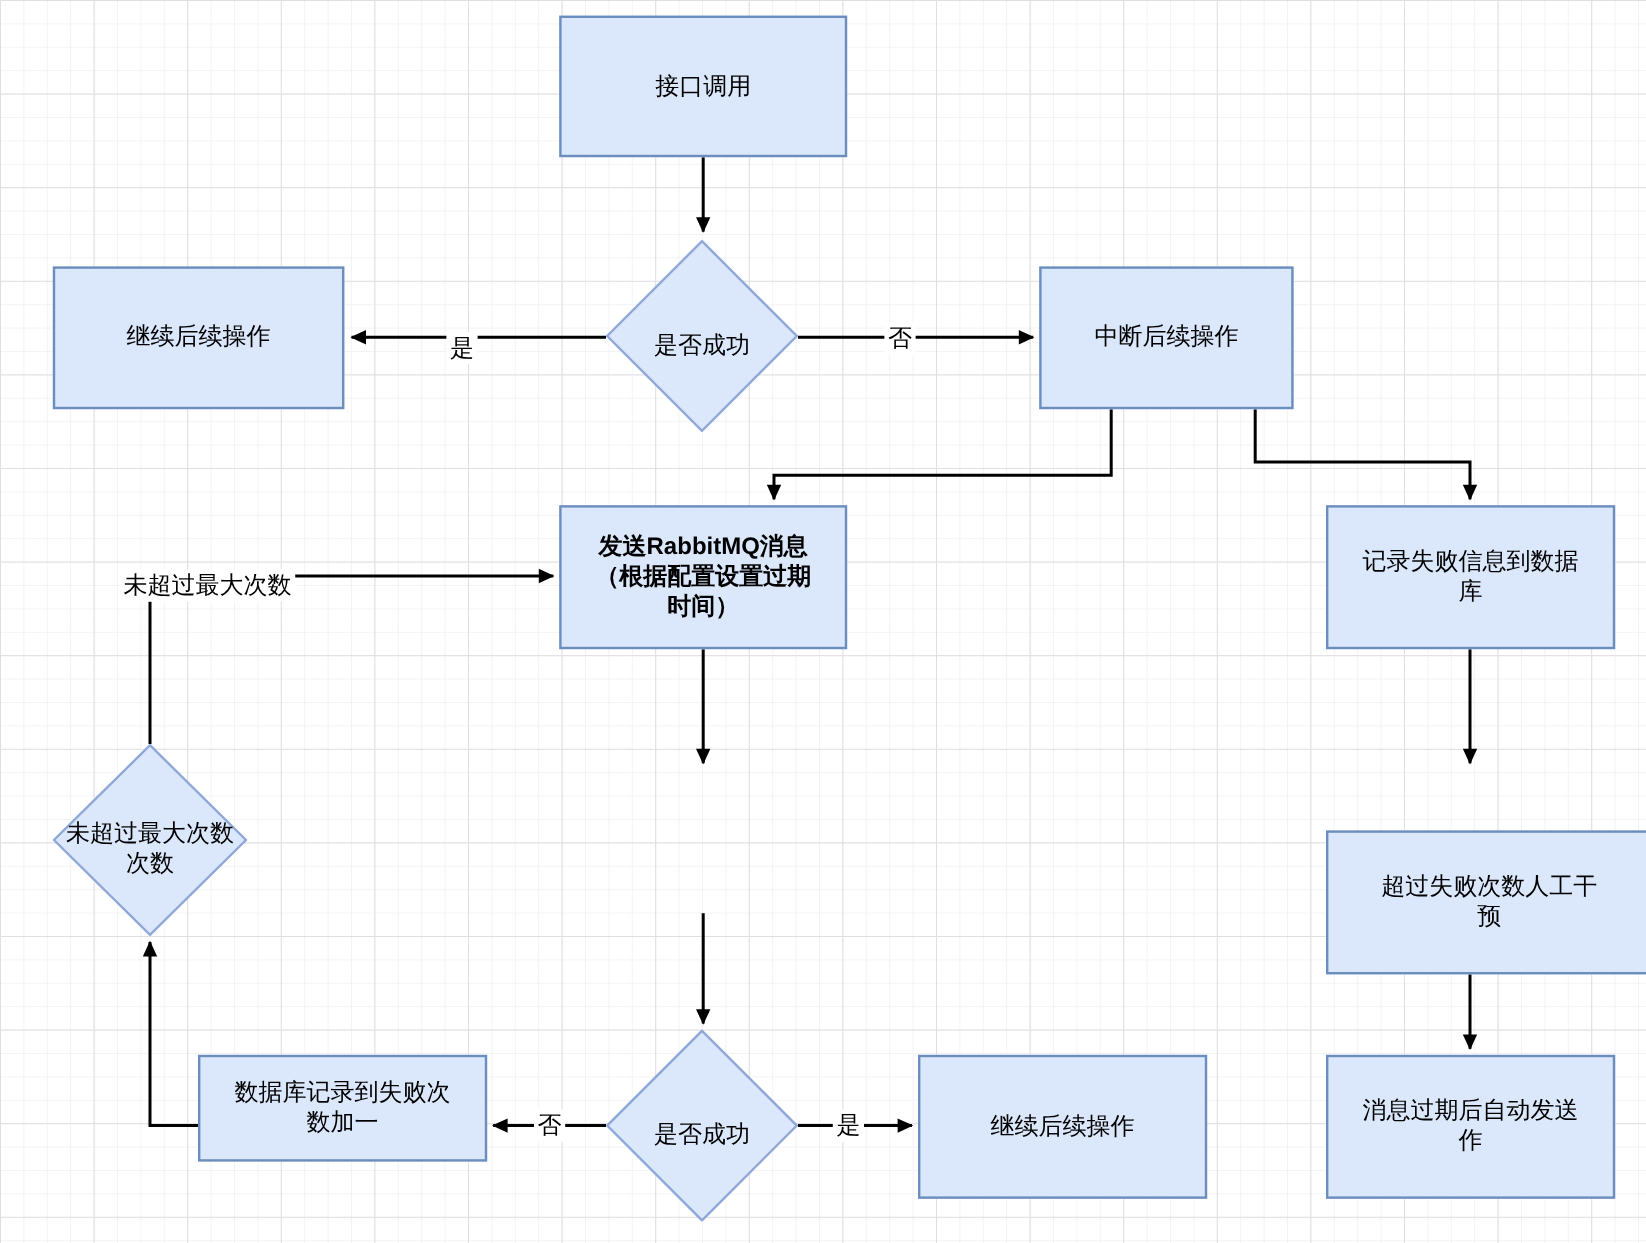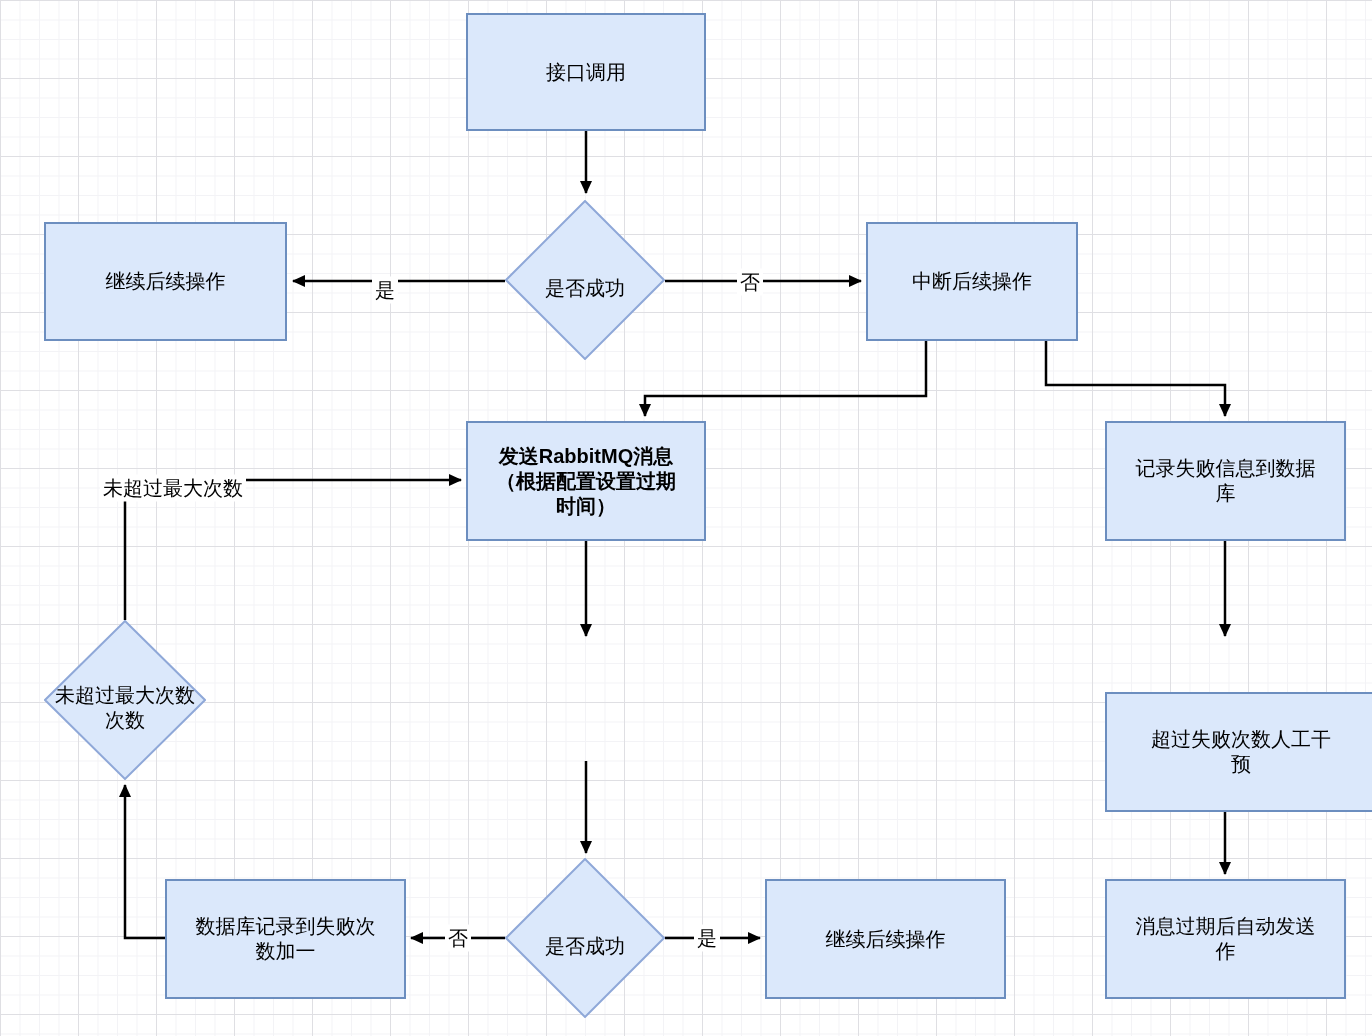--- a/index.html
+++ b/index.html
@@ -51,21 +51,21 @@
     white-space:nowrap;
   }
   
   .n-api            {left:466px;top:13px;width:240px;height:118px;}
   .n-continue-top   {left:44px;top:222px;width:243px;height:119px;}
   .n-interrupt      {left:866px;top:222px;width:212px;height:119px;}
   .n-rabbitmq       {left:466px;top:421px;width:240px;height:120px;font-weight:bold;}
   .n-record-fail    {left:1105px;top:421px;width:241px;height:120px;}
   .n-dlx            {left:466px;top:641px;width:240px;height:120px;}
   .n-manual         {left:1105px;top:660px;width:272px;height:120px;margin-top:32px;}
-  .n-db-incr        {left:165px;top:879px;width:241px;height:120px;}
+  .n-db-incr        {left:165px;top:879px;width:241px;height:89px;}
   .n-continue-bottom{left:765px;top:879px;width:241px;height:120px;}
   .n-intervene      {left:1105px;top:879px;width:241px;height:120px;}
   .n-decision-top   {left:505px;top:200px;width:160px;height:160px;}
   .n-decision-left  {left:44px;top:620px;width:162px;height:160px;}
   .n-decision-bottom{left:505px;top:858px;width:160px;height:160px;}
   
   .l-top-yes   {left:385px;top:290px;}
   .l-top-no    {left:750px;top:282px;}
   .l-not-exceed{left:173px;top:488px;}
   .l-bottom-no {left:458px;top:938px;}

